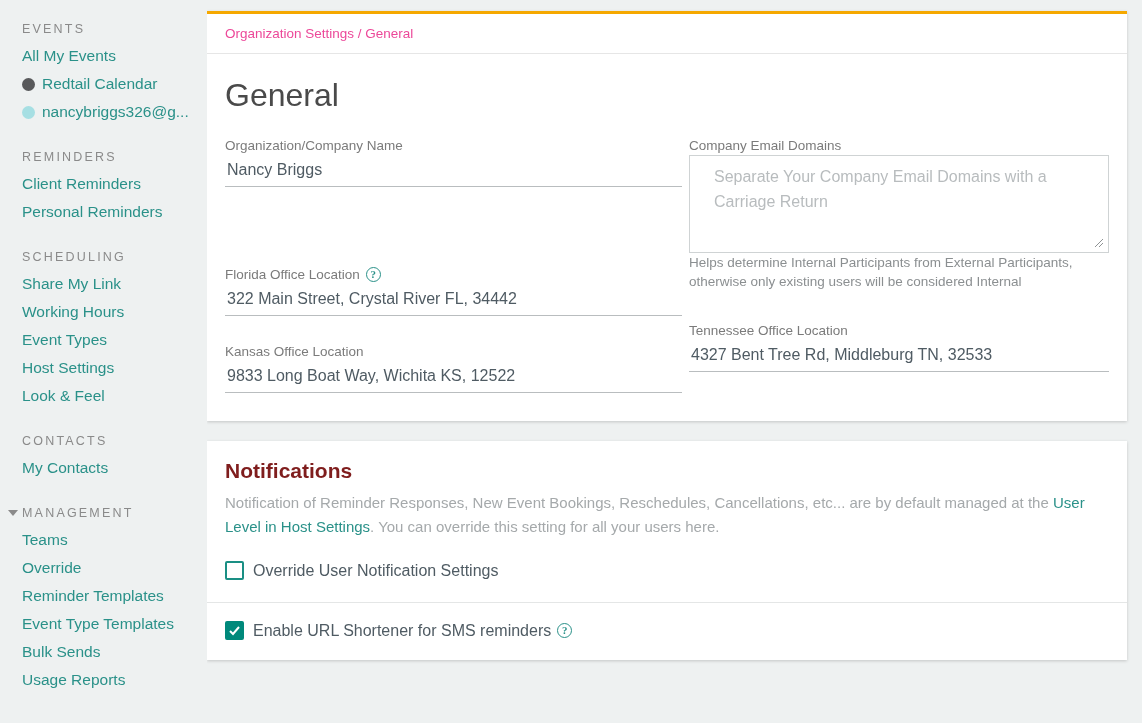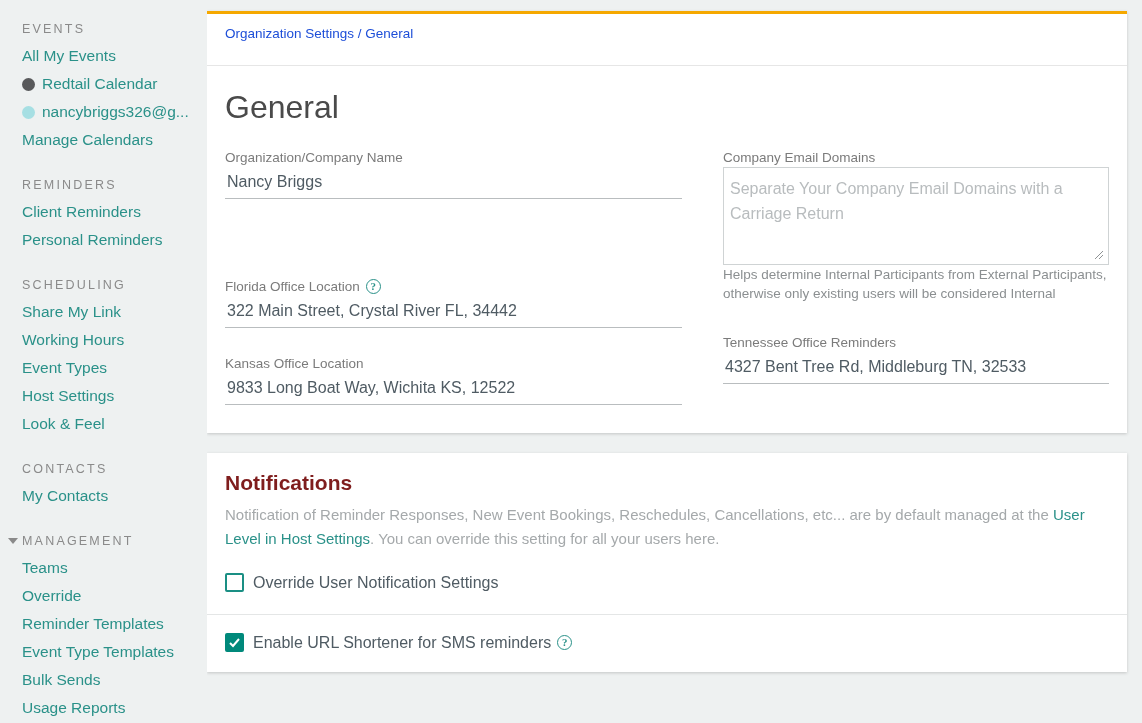--- a/index.html
+++ b/index.html
@@ -63,35 +63,35 @@
     background: #eef1f1;
   }
   .card {
     background: #ffffff;
     border-top: 3px solid #f5a800;
     box-shadow: 0 1px 3px rgba(0,0,0,0.18);
     width: 920px;
   }
   .card.plain { border-top: none; }
   .breadcrumb {
-    padding: 12px 18px 24px 18px;
+    padding: 12px 18px 12px 18px;
     border-bottom: 1px solid #e6e6e6;
-    color: #1d4ed8;
+    color: #ec4899;
     font-size: 13.5px;
   }
   .card-body { padding: 18px 18px 22px 18px; }
   h1.page-title {
     font-size: 32px; font-weight: 400;
     color: #4a4a4a; margin: 5px 0 24px 0;
   }
 
   .form-grid {
     display: grid;
     grid-template-columns: 457px 1fr;
-    column-gap: 41px;
+    column-gap: 7px;
   }
   .field { margin-bottom: 6px; }
   .field-label {
     font-size: 13.5px; color: #7b7b7b;
     margin-bottom: 2px; display: flex; align-items: center;
   }
   .field-value {
     font-size: 16px; color: #4f5b63;
     padding: 4px 2px 5px 2px;
     border-bottom: 1px solid #b9bdbf;
@@ -101,21 +101,21 @@
     display: inline-flex; align-items: center; justify-content: center;
     width: 15px; height: 15px; border-radius: 50%;
     border: 1.4px solid #2a9189; color: #2a9189;
     font-size: 11px; line-height: 1; margin-left: 6px;
     font-weight: 700; cursor: pointer;
     font-family: "Liberation Serif", serif;
   }
   .textarea-box {
     border: 1px solid #cfd3d4;
     height: 98px; width: 100%;
-    padding: 8px 6px;
+    padding: 8px 24px;
     color: #b8bcbe; font-size: 16px; line-height: 25px;
     position: relative; background: #fff;
     cursor: text;
     overflow: hidden;
   }
   .resize-grip {
     position: absolute; right: 2px; bottom: 2px;
     width: 10px; height: 10px; pointer-events: none;
   }
   .hint {
@@ -163,23 +163,20 @@
             <span>All My Events</span>
           </div>
           <div class="nav-item">
             <span class="dot" style="background: rgb(88, 89, 91);"></span>
             <span>Redtail Calendar</span>
           </div>
           <div class="nav-item">
             <span class="dot" style="background: rgb(166, 223, 227);"></span>
             <span>nancybriggs326@g...</span>
           </div>
-          <div class="nav-item">
-            <span>Manage Calendars</span>
-          </div>
           <div class="sec-gap"></div>
         </div>
         <div class="nav-section">
           <div class="nav-head">
             <span>REMINDERS</span>
           </div>
           <div class="nav-item">
             <span>Client Reminders</span>
           </div>
           <div class="nav-item">
@@ -279,21 +276,21 @@
               <div class="field-label">Company Email Domains</div>
               <div class="textarea-box">Separate Your Company Email Domains with a Carriage Return</div>
               <svg class="resize-grip" viewBox="0 0 10 10" style="position:relative;float:right;margin-top:-13px;margin-right:3px;">
                 <line x1="9" y1="1" x2="1" y2="9" stroke="#8f9395" stroke-width="1"></line>
                 <line x1="9" y1="5" x2="5" y2="9" stroke="#8f9395" stroke-width="1"></line>
               </svg>
               <div class="hint">Helps determine Internal Participants from External Participants, otherwise only existing users will be considered Internal</div>
             </div>
             <div style="height:26px"></div>
             <div class="field">
-              <div class="field-label">Tennessee Office Reminders</div>
+              <div class="field-label">Tennessee Office Location</div>
               <div class="field-value">4327 Bent Tree Rd, Middleburg TN, 32533</div>
             </div>
           </div>
 
         </div>
       </div>
     </section>
 
     <div style="height:20px"></div>
 

